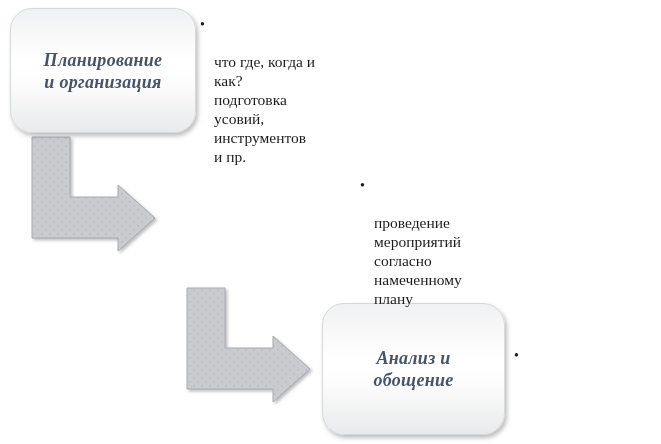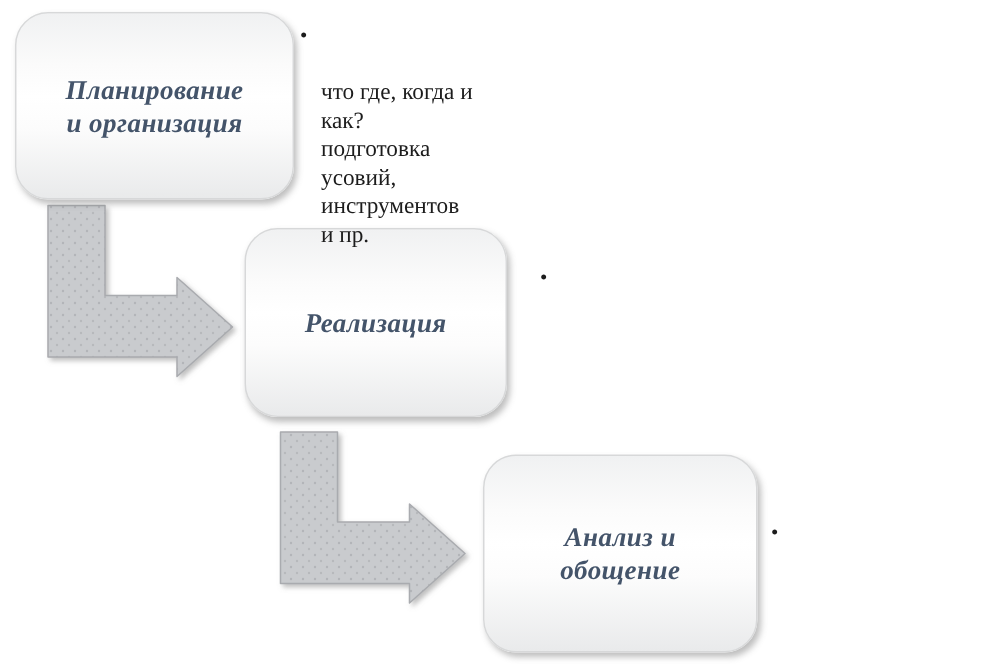--- a/index.html
+++ b/index.html
@@ -86,40 +86,42 @@
     </defs>
     <polygon points="32,137 70,137 70,197 118,197 118,185 155,218 118,251 118,238 32,238" fill="url(#arrowdots)" stroke="#a9abaf" stroke-width="1" stroke-linejoin="round" filter="url(#arrowshadow)"></polygon>
     <polygon points="187,288 225,288 225,348 273,348 273,336 310,369 273,402 273,389 187,389" fill="url(#arrowdots)" stroke="#a9abaf" stroke-width="1" stroke-linejoin="round" filter="url(#arrowshadow)"></polygon>
   </svg>
 
   <div class="step-box box-1">
     <div class="step-title">Планирование
 и организация</div>
   </div>
 
-  <div class="step-box box-2">
-    <div class="step-title">Реализация</div>
-  </div>
 
   <div class="step-box box-3">
     <div class="step-title">Анализ и
 обощение</div>
   </div>
 
   <div class="bullet bullet-1">
     <span class="bullet-marker">•</span>
     <span class="bullet-text">что где, когда и
 как?
 подготовка
 усовий,
 инструментов
 и пр.</span>
   </div>
 
   <div class="bullet bullet-2">
     <span class="bullet-marker">•</span>
+    <span class="bullet-text">проведение
+мероприятий
+согласно
+намеченному
+плану</span>
   </div>
 
   <div class="bullet bullet-3">
     <span class="bullet-marker">•</span>
   </div>
 
 </div>
 
 </body></html>

